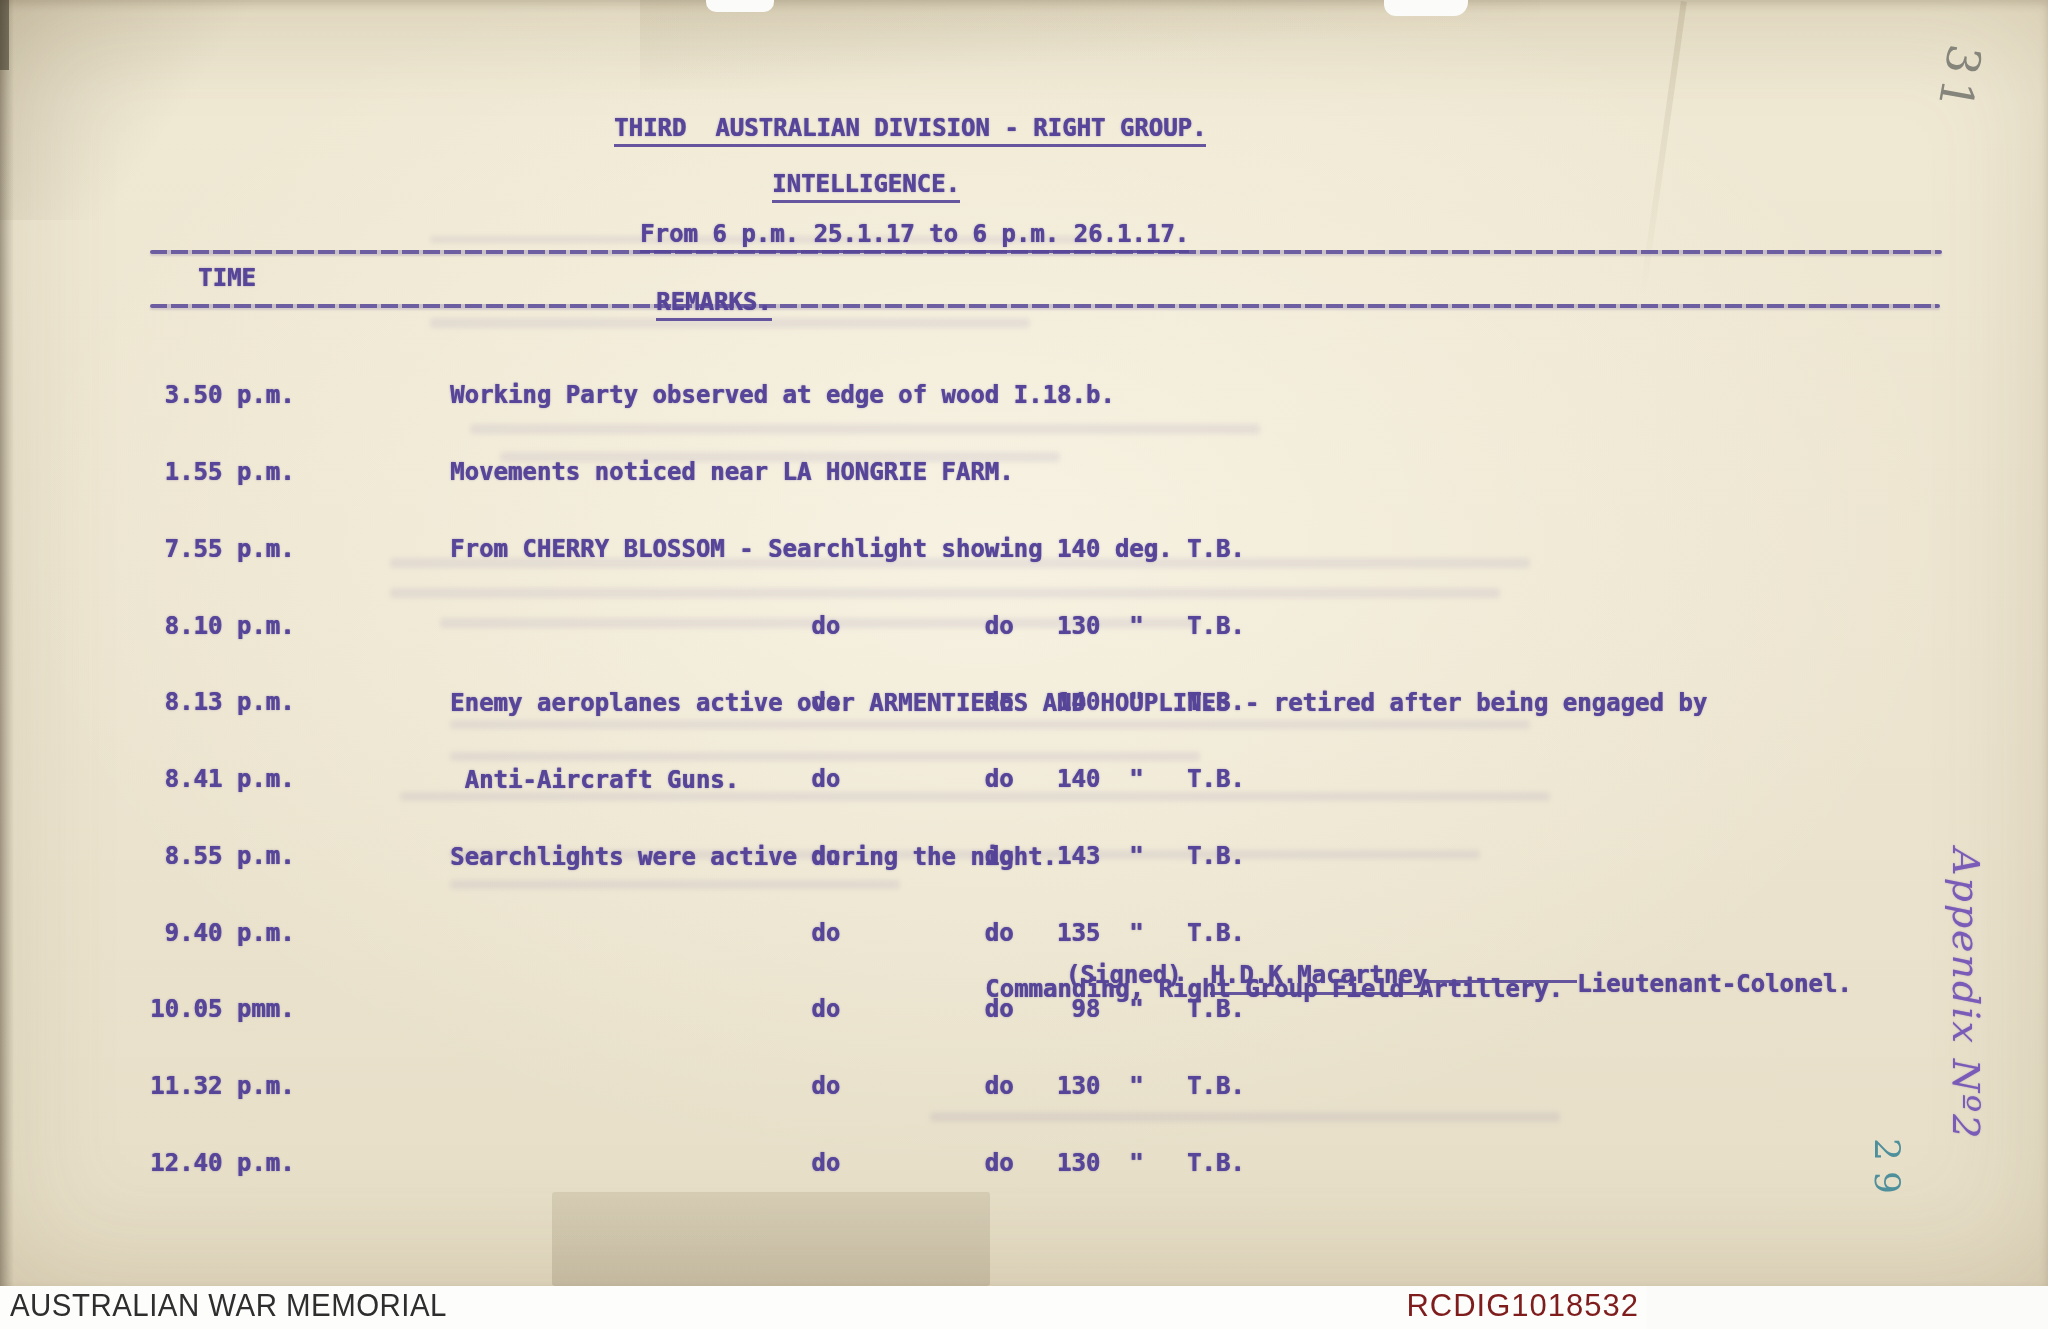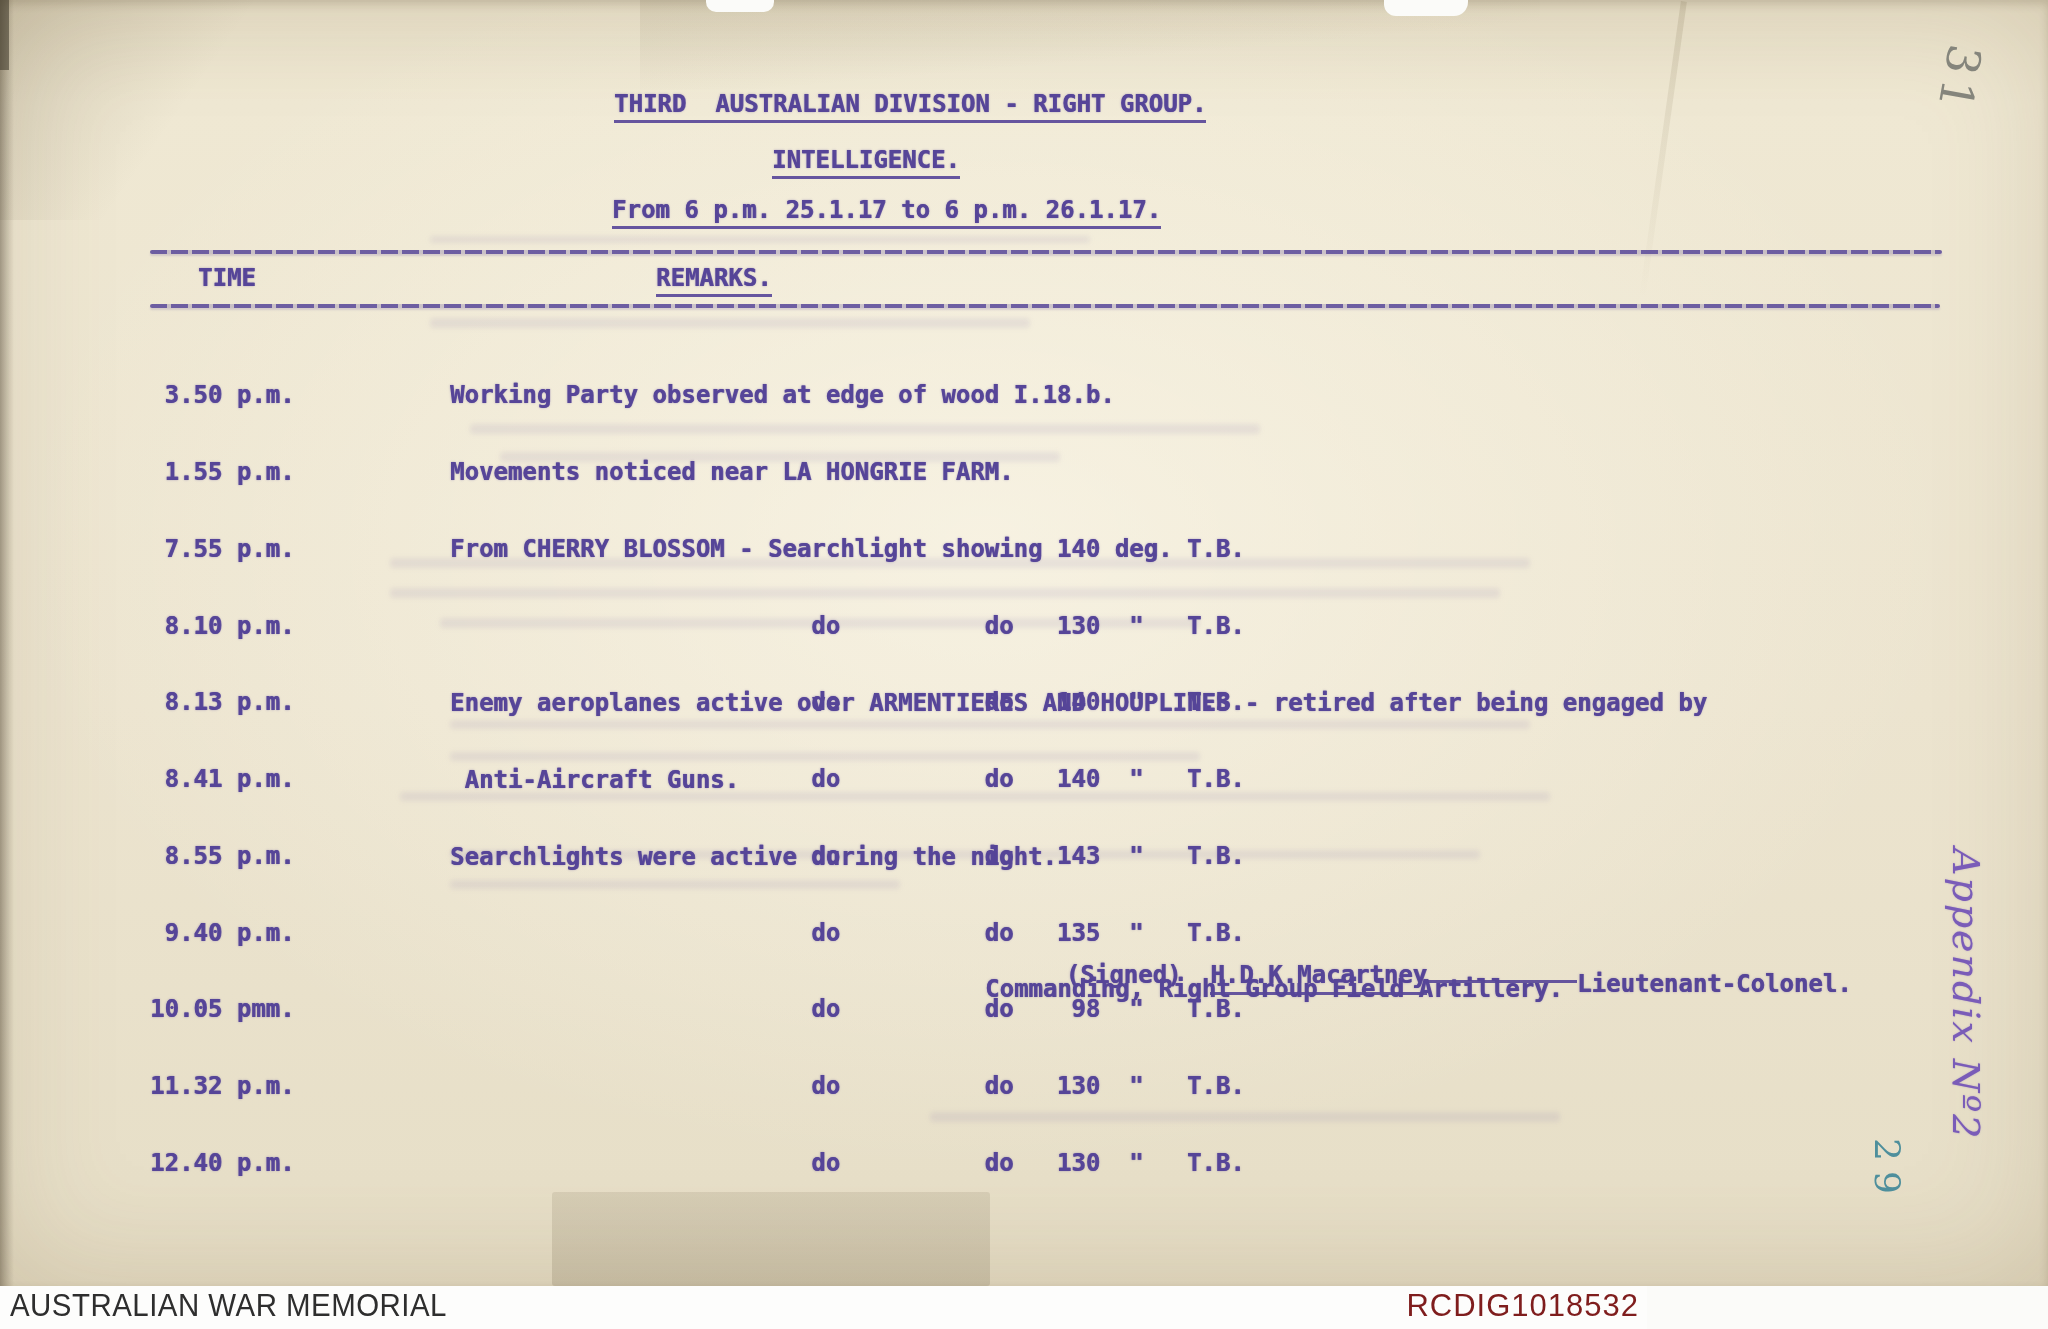--- a/index.html
+++ b/index.html
@@ -44,21 +44,21 @@
   
   .ghost { position:absolute; background:rgba(118,104,168,0.11); filter:blur(2.6px); border-radius:4px; }
   
   .typed {
     position:absolute; white-space:pre;
     font-family:"DejaVu Sans Mono", monospace;
     font-size:24px; line-height:25.6px; font-weight:bold;
     color:#564598;
     text-shadow: 0.6px 0 0 rgba(86,69,152,0.85), 0 0 2.2px rgba(86,69,152,0.45);
   }
-  .u { border-bottom:3px solid rgba(86,69,152,0.9); padding-bottom:2px; }
+  .u { border-bottom:3px solid rgba(86,69,152,0.9); padding-bottom:2px;margin-top:24px; }
   .rule {
     position:absolute; height:4px;
     background: repeating-linear-gradient(90deg,
       rgba(86,69,152,0.85) 0 17px, rgba(86,69,152,0.25) 17px 21px);
     border-radius:2px;
     box-shadow: 0 2px 2px rgba(86,69,152,0.18);
   }
   .log-row { display:flex; }
   .log-row .t { width:300px; }
   .sig-ext { display:inline-block; width:150px; }
@@ -120,21 +120,21 @@
     <div class="ghost" style="left:450px; top:720px; width:1080px; height:9px;"></div>
     <div class="ghost" style="left:450px; top:752px; width:750px; height:9px;"></div>
     <div class="ghost" style="left:400px; top:792px; width:1150px; height:9px;"></div>
     <div class="ghost" style="left:450px; top:850px; width:1030px; height:9px;"></div>
     <div class="ghost" style="left:450px; top:880px; width:450px; height:9px;"></div>
     <div class="ghost" style="left:930px; top:1112px; width:630px; height:10px;"></div>
   </div>
 
   <div class="typed u" style="left:614px; top:92px;">THIRD  AUSTRALIAN DIVISION - RIGHT GROUP.</div>
   <div class="typed u" style="left:772px; top:148px;">INTELLIGENCE.</div>
-  <div class="typed u" style="left:612px; top:198px;text-align:center;">From 6 p.m. 25.1.17 to 6 p.m. 26.1.17.</div>
+  <div class="typed u" style="left:640px; top:198px;text-align:center;">From 6 p.m. 25.1.17 to 6 p.m. 26.1.17.</div>
 
   <div class="rule" style="left:150px; top:250px; width:1792px;"></div>
   <div class="typed" style="left:198px; top:266px;">TIME</div>
   <div class="typed u" style="left:656px; top:266px;">REMARKS.</div>
   <div class="rule" style="left:150px; top:304px; width:1790px;"></div>
 
   <div class="typed" style="left:150px; top:332px;">
     <div class="log-row"><span class="t"> 3.50 p.m.</span><span class="r">Working Party observed at edge of wood I.18.b.</span></div>
     <div class="log-row"><span class="t"> 1.55 p.m.</span><span class="r">Movements noticed near LA HONGRIE FARM.</span></div>
     <div class="log-row"><span class="t"> 7.55 p.m.</span><span class="r">From CHERRY BLOSSOM - Searchlight showing 140 deg. T.B.</span></div>

